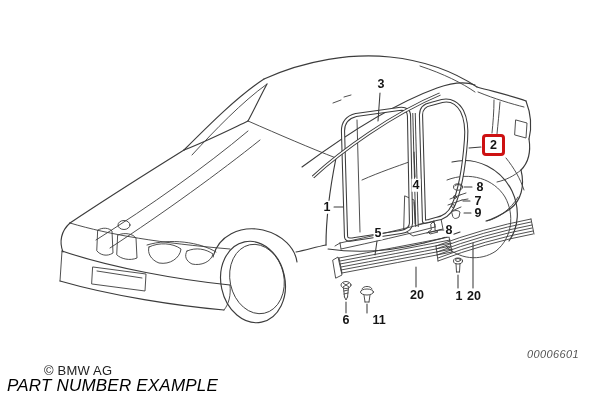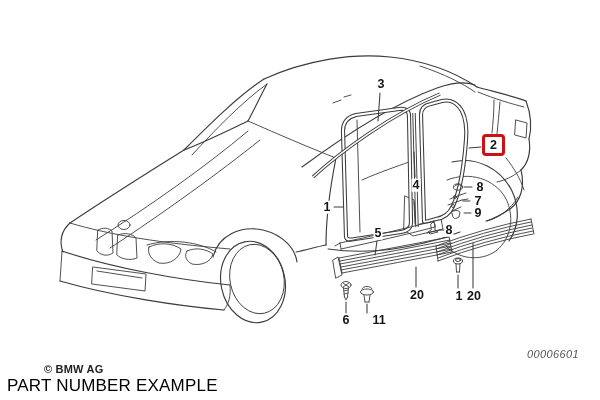--- a/index.html
+++ b/index.html
@@ -20,29 +20,29 @@
     font-size:12.5px;font-weight:700;color:#141414;line-height:1;
     background:#ffffff;padding:0 1px;letter-spacing:0;cursor:pointer;
   }
   .highlight-box{
     position:absolute;left:482px;top:134px;width:17px;height:16px;
     border:3.5px solid #cd1112;border-radius:4px;background:#ffffff;
     display:flex;align-items:center;justify-content:center;cursor:pointer;
   }
   .highlight-box .num{font-size:12.5px;font-weight:700;color:#141414;line-height:1;}
   .copyright{
-    position:absolute;left:44px;top:363px;font-size:11px;font-weight:700;
+    position:absolute;left:44px;top:363px;font-size:13px;font-weight:400;
     color:#222;letter-spacing:0.2px;
   }
   .code{
     position:absolute;left:527px;top:348px;font-size:11px;color:#555;letter-spacing:0.4px;font-style:italic;
   }
   .title{
     position:absolute;left:7px;top:376px;font-size:17px;color:#000;
-    letter-spacing:0.2px;font-weight:400;white-space:nowrap;
+    letter-spacing:0.2px;font-weight:400;white-space:nowrap;font-style:italic;
   }
 </style>
 </head>
 <body>
 
 <div class="stage">
 
   <svg class="art" width="600" height="400" viewBox="0 0 600 400">
 
     <g>

